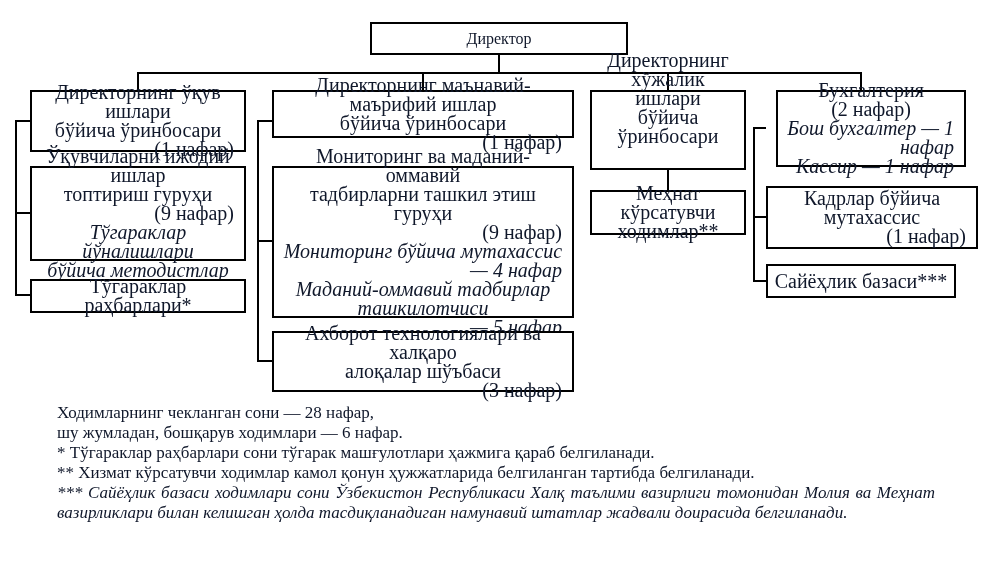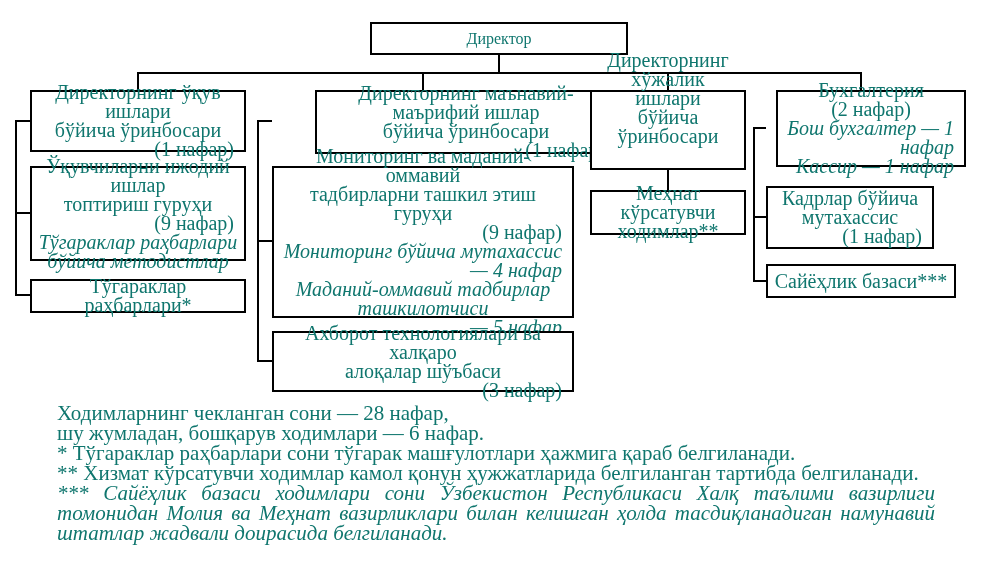--- a/index.html
+++ b/index.html
@@ -2,21 +2,21 @@
 <html><head>
 <meta charset="utf-8">
 <style>
   html, body { margin: 0; padding: 0; background: #fff; }
   .canvas {
     position: relative;
     width: 987px;
     height: 574px;
     background: #fff;
     font-family: "Liberation Serif", "DejaVu Serif", serif;
-    color: #0f766e;
+    color: #0f172a;
   }
   .box {
     position: absolute;
     border: 2px solid #000;
     background: #fff;
     box-sizing: border-box;
     display: flex;
     flex-direction: column;
     justify-content: center;
     padding: 1px 6px;
@@ -27,21 +27,21 @@
   .lc { text-align: center; }
   .lr { text-align: right; padding-right: 4px; }
   .it { font-style: italic; }
   .root-box { font-size: 16px; }
   .hline, .vline { position: absolute; background: #000; }
   .notes {
     position: absolute;
     left: 57px;
     top: 403px;
     width: 878px;
-    font-size: 21px;
+    font-size: 17px;
     line-height: 20px;
   }
   .note { text-align: left; }
   .note.just { text-align: justify; font-style: italic; }
 </style>
 </head>
 <body>
 
 <div class="canvas">
 
@@ -75,28 +75,28 @@
 
   <div class="box" style="left:30px; top:90px; width:216px; height:62px;">
     <div class="bline lc">Директорнинг ўқув ишлари
 бўйича ўринбосари</div>
     <div class="bline lr">(1 нафар)</div>
   </div>
   <div class="box" style="left:30px; top:166px; width:216px; height:95px;">
     <div class="bline lc">Ўқувчиларни ижодий ишлар
 топтириш гуруҳи</div>
     <div class="bline lr">(9 нафар)</div>
-    <div class="bline lc it">Тўгараклар раҳбарлари
+    <div class="bline lc it">Тўгараклар йўналишлари
 бўйича методистлар</div>
   </div>
   <div class="box" style="left:30px; top:279px; width:216px; height:34px;">
     <div class="bline lc">Тўгараклар раҳбарлари*</div>
   </div>
 
-  <div class="box" style="left:272px; top:90px; width:302px; height:64px;margin-left:43px;">
+  <div class="box" style="left:272px; top:90px; width:302px; height:48px;">
     <div class="bline lc">Директорнинг маънавий-маърифий ишлар
 бўйича ўринбосари</div>
     <div class="bline lr">(1 нафар)</div>
   </div>
   <div class="box" style="left:272px; top:166px; width:302px; height:152px;">
     <div class="bline lc">Мониторинг ва маданий-оммавий
 тадбирларни ташкил этиш гуруҳи</div>
     <div class="bline lr">(9 нафар)</div>
     <div class="bline lc it">Мониторинг бўйича мутахассис</div>
     <div class="bline lr it">— 4 нафар</div>
@@ -120,21 +120,21 @@
     <div class="bline lc">Меҳнат кўрсатувчи
 ходимлар**</div>
   </div>
 
   <div class="box" style="left:766px; top:90px; width:190px; height:77px;margin-left:10px;">
     <div class="bline lc">Бухгалтерия</div>
     <div class="bline lc">(2 нафар)</div>
     <div class="bline lr it">Бош бухгалтер — 1 нафар</div>
     <div class="bline lr it">Кассир — 1 нафар</div>
   </div>
-  <div class="box" style="left:766px; top:186px; width:168px; height:63px;justify-content:center;">
+  <div class="box" style="left:766px; top:186px; width:212px; height:63px;justify-content:center;">
     <div class="bline lc">Кадрлар бўйича
 мутахассис</div>
     <div class="bline lr">(1 нафар)</div>
   </div>
   <div class="box" style="left:766px; top:264px; width:190px; height:34px;">
     <div class="bline lc">Сайёҳлик базаси***</div>
   </div>
 
   <div class="notes">
     <div class="note">Ходимларнинг чекланган сони — 28 нафар,</div>

